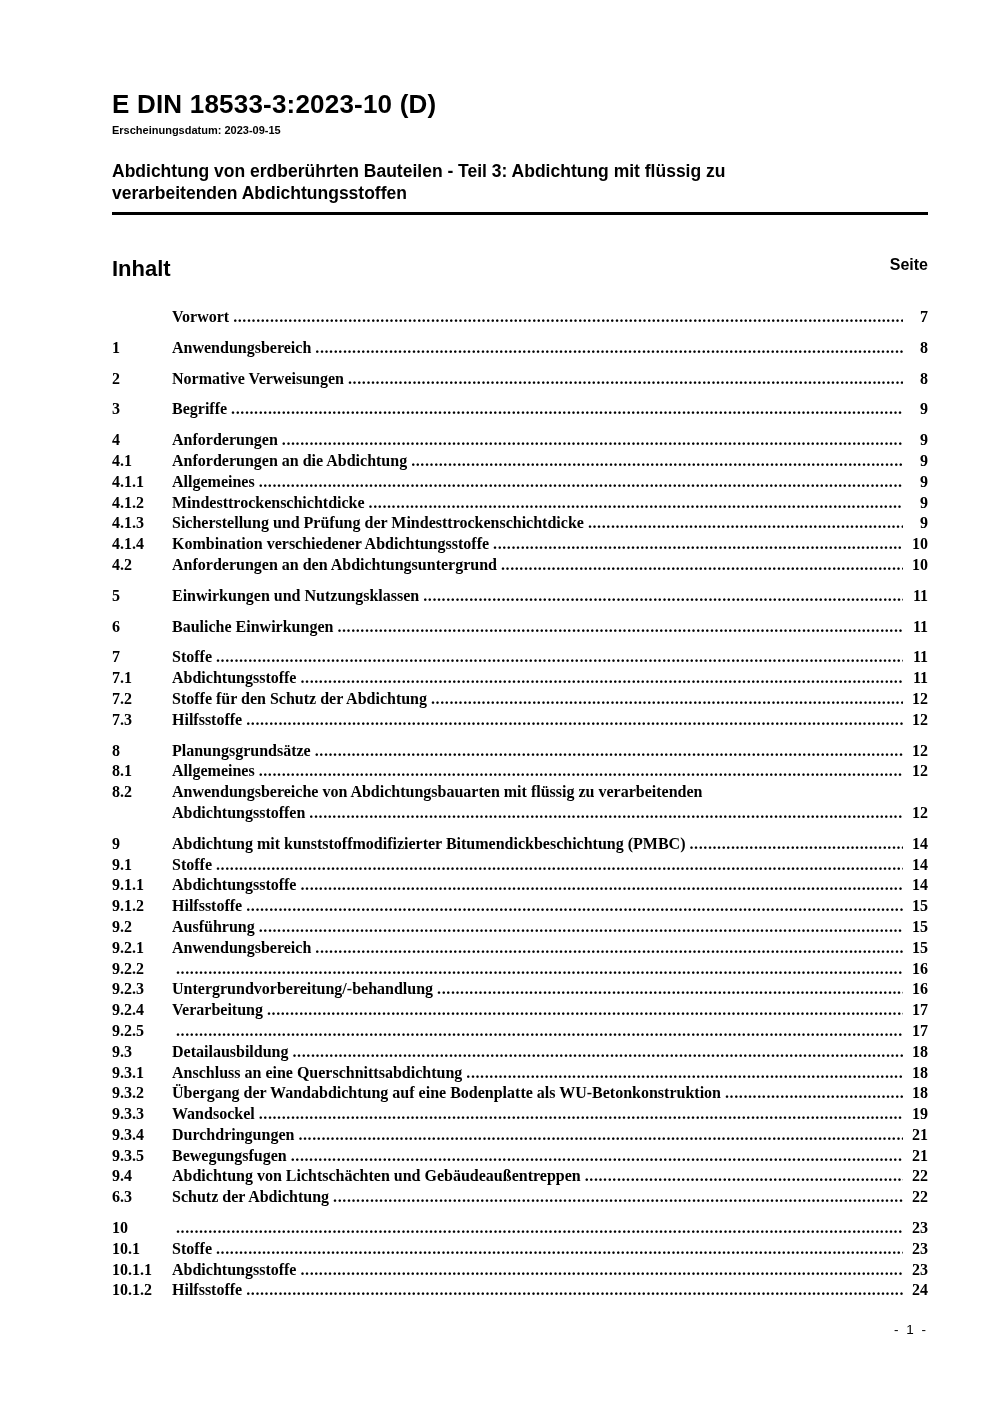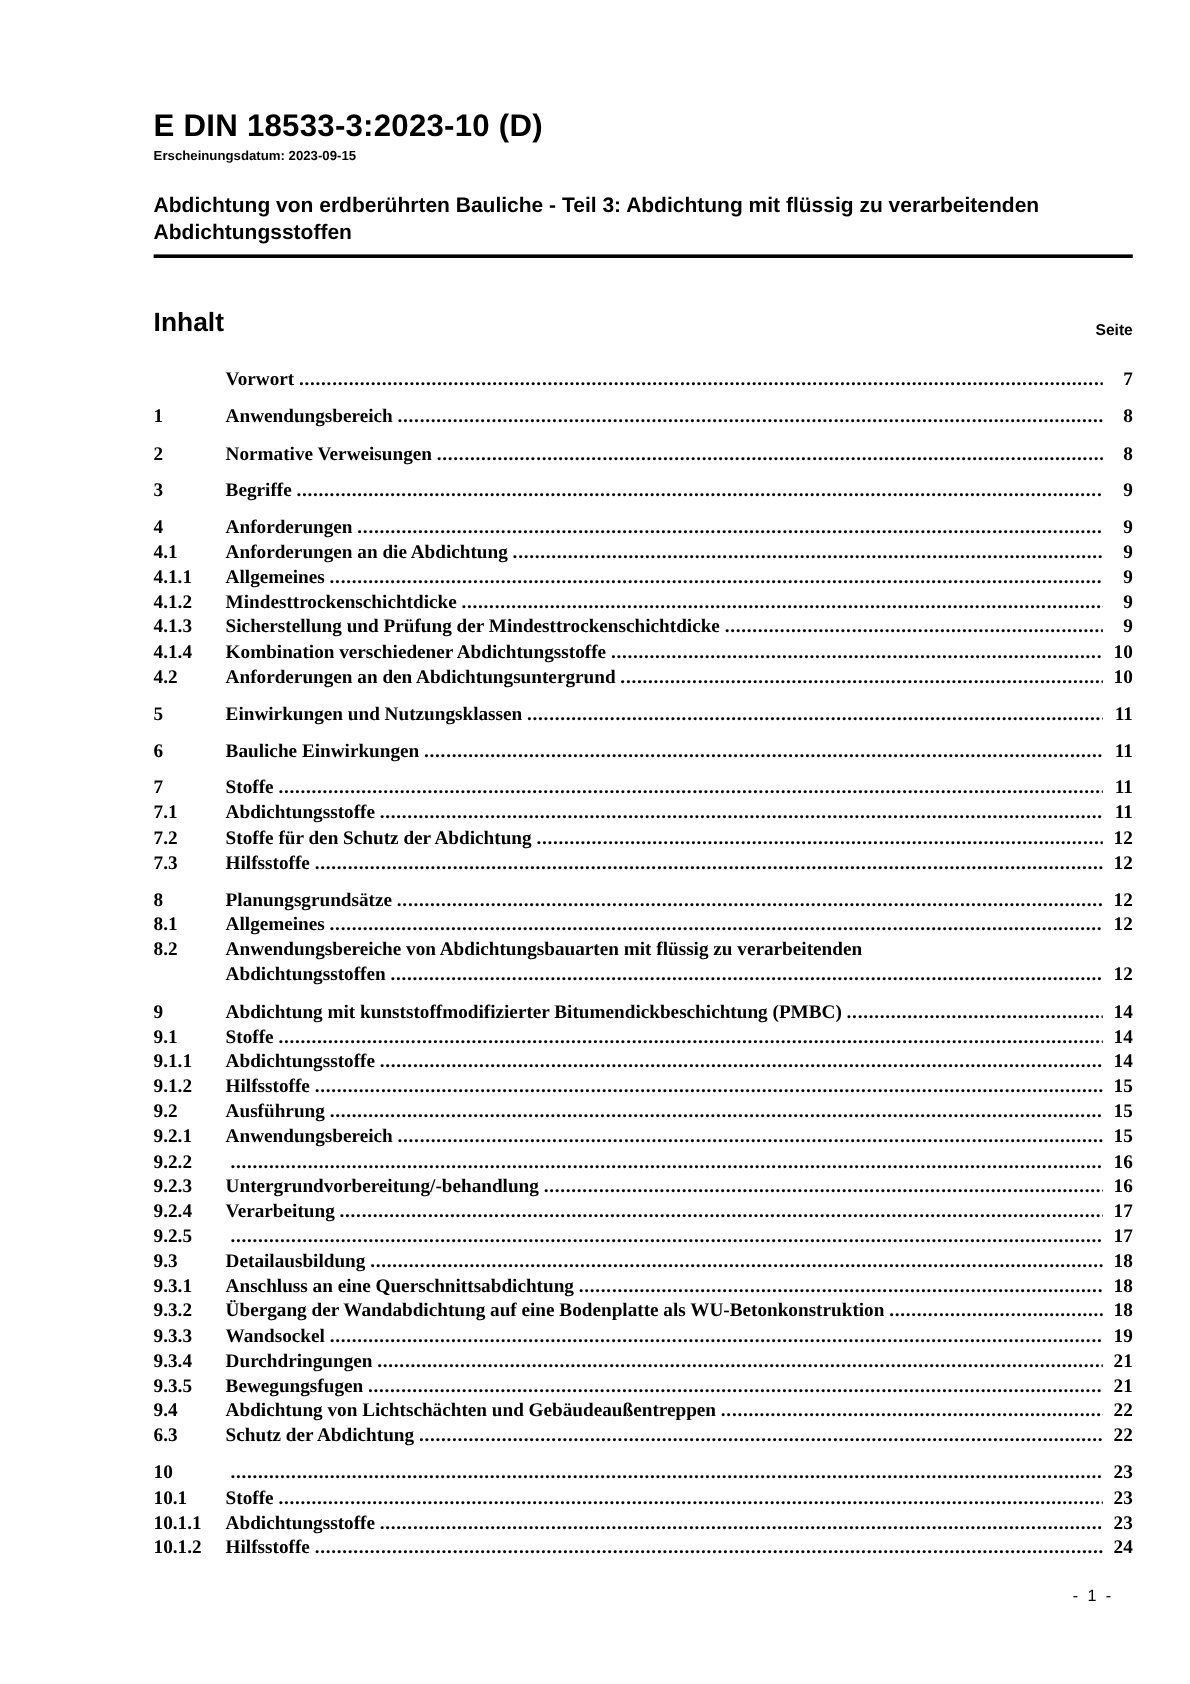--- a/index.html
+++ b/index.html
@@ -7,21 +7,21 @@
   .page {
     position:relative;
     width:992px; height:1403px;
     background:#ffffff;
     color:#000000;
     font-family:"Liberation Serif", serif;
     overflow:hidden;
   }
   .content {
     position:absolute;
-    left:128px; top:90px;
+    left:112px; top:90px;
     width:816px;
   }
   .doc-code {
     font-family:"Liberation Sans", sans-serif;
     font-weight:bold;
     font-size:26px;
     line-height:28px;
     letter-spacing:0.2px;
   }
   .date-line {
@@ -39,32 +39,32 @@
   .doc-title-text {
     font-family:"Liberation Sans", sans-serif;
     font-weight:bold;
     font-size:17.5px;
     line-height:22px;
     max-width:740px;
   }
   .toc-head {
     display:flex;
     justify-content:space-between;
-    align-items:flex-end;
+    align-items:flex-start;
     margin-top:41px;
   }
   .toc-heading {
     font-family:"Liberation Sans", sans-serif;
     font-weight:bold;
     font-size:22px;
   }
   .page-col-label {
     font-family:"Liberation Sans", sans-serif;
     font-weight:bold;
-    font-size:13px;
+    font-size:16px;
   }
   .toc {
     margin-top:25px;
     font-size:16px;
     font-weight:bold;
   }
   .toc-row {
     display:flex;
     align-items:baseline;
     line-height:20.8px;
@@ -97,21 +97,21 @@
 <body>
 
 <div class="page">
   <div class="content">
 
     <div class="doc-code">E DIN 18533-3:2023-10 (D)</div>
 
     <div class="date-line">Erscheinungsdatum: 2023-09-15</div>
 
     <div class="doc-title">
-      <div class="doc-title-text">Abdichtung von erdberührten Bauliche - Teil 3: Abdichtung mit flüssig zu verarbeitenden Abdichtungsstoffen</div>
+      <div class="doc-title-text">Abdichtung von erdberührten Bauteilen - Teil 3: Abdichtung mit flüssig zu verarbeitenden Abdichtungsstoffen</div>
     </div>
 
     <div class="toc-head">
       <span class="toc-heading">Inhalt</span>
       <span class="page-col-label">Seite</span>
     </div>
 
     <div class="toc" id="toc">
         <div class="toc-row chapter">
           <span class="num"></span>

